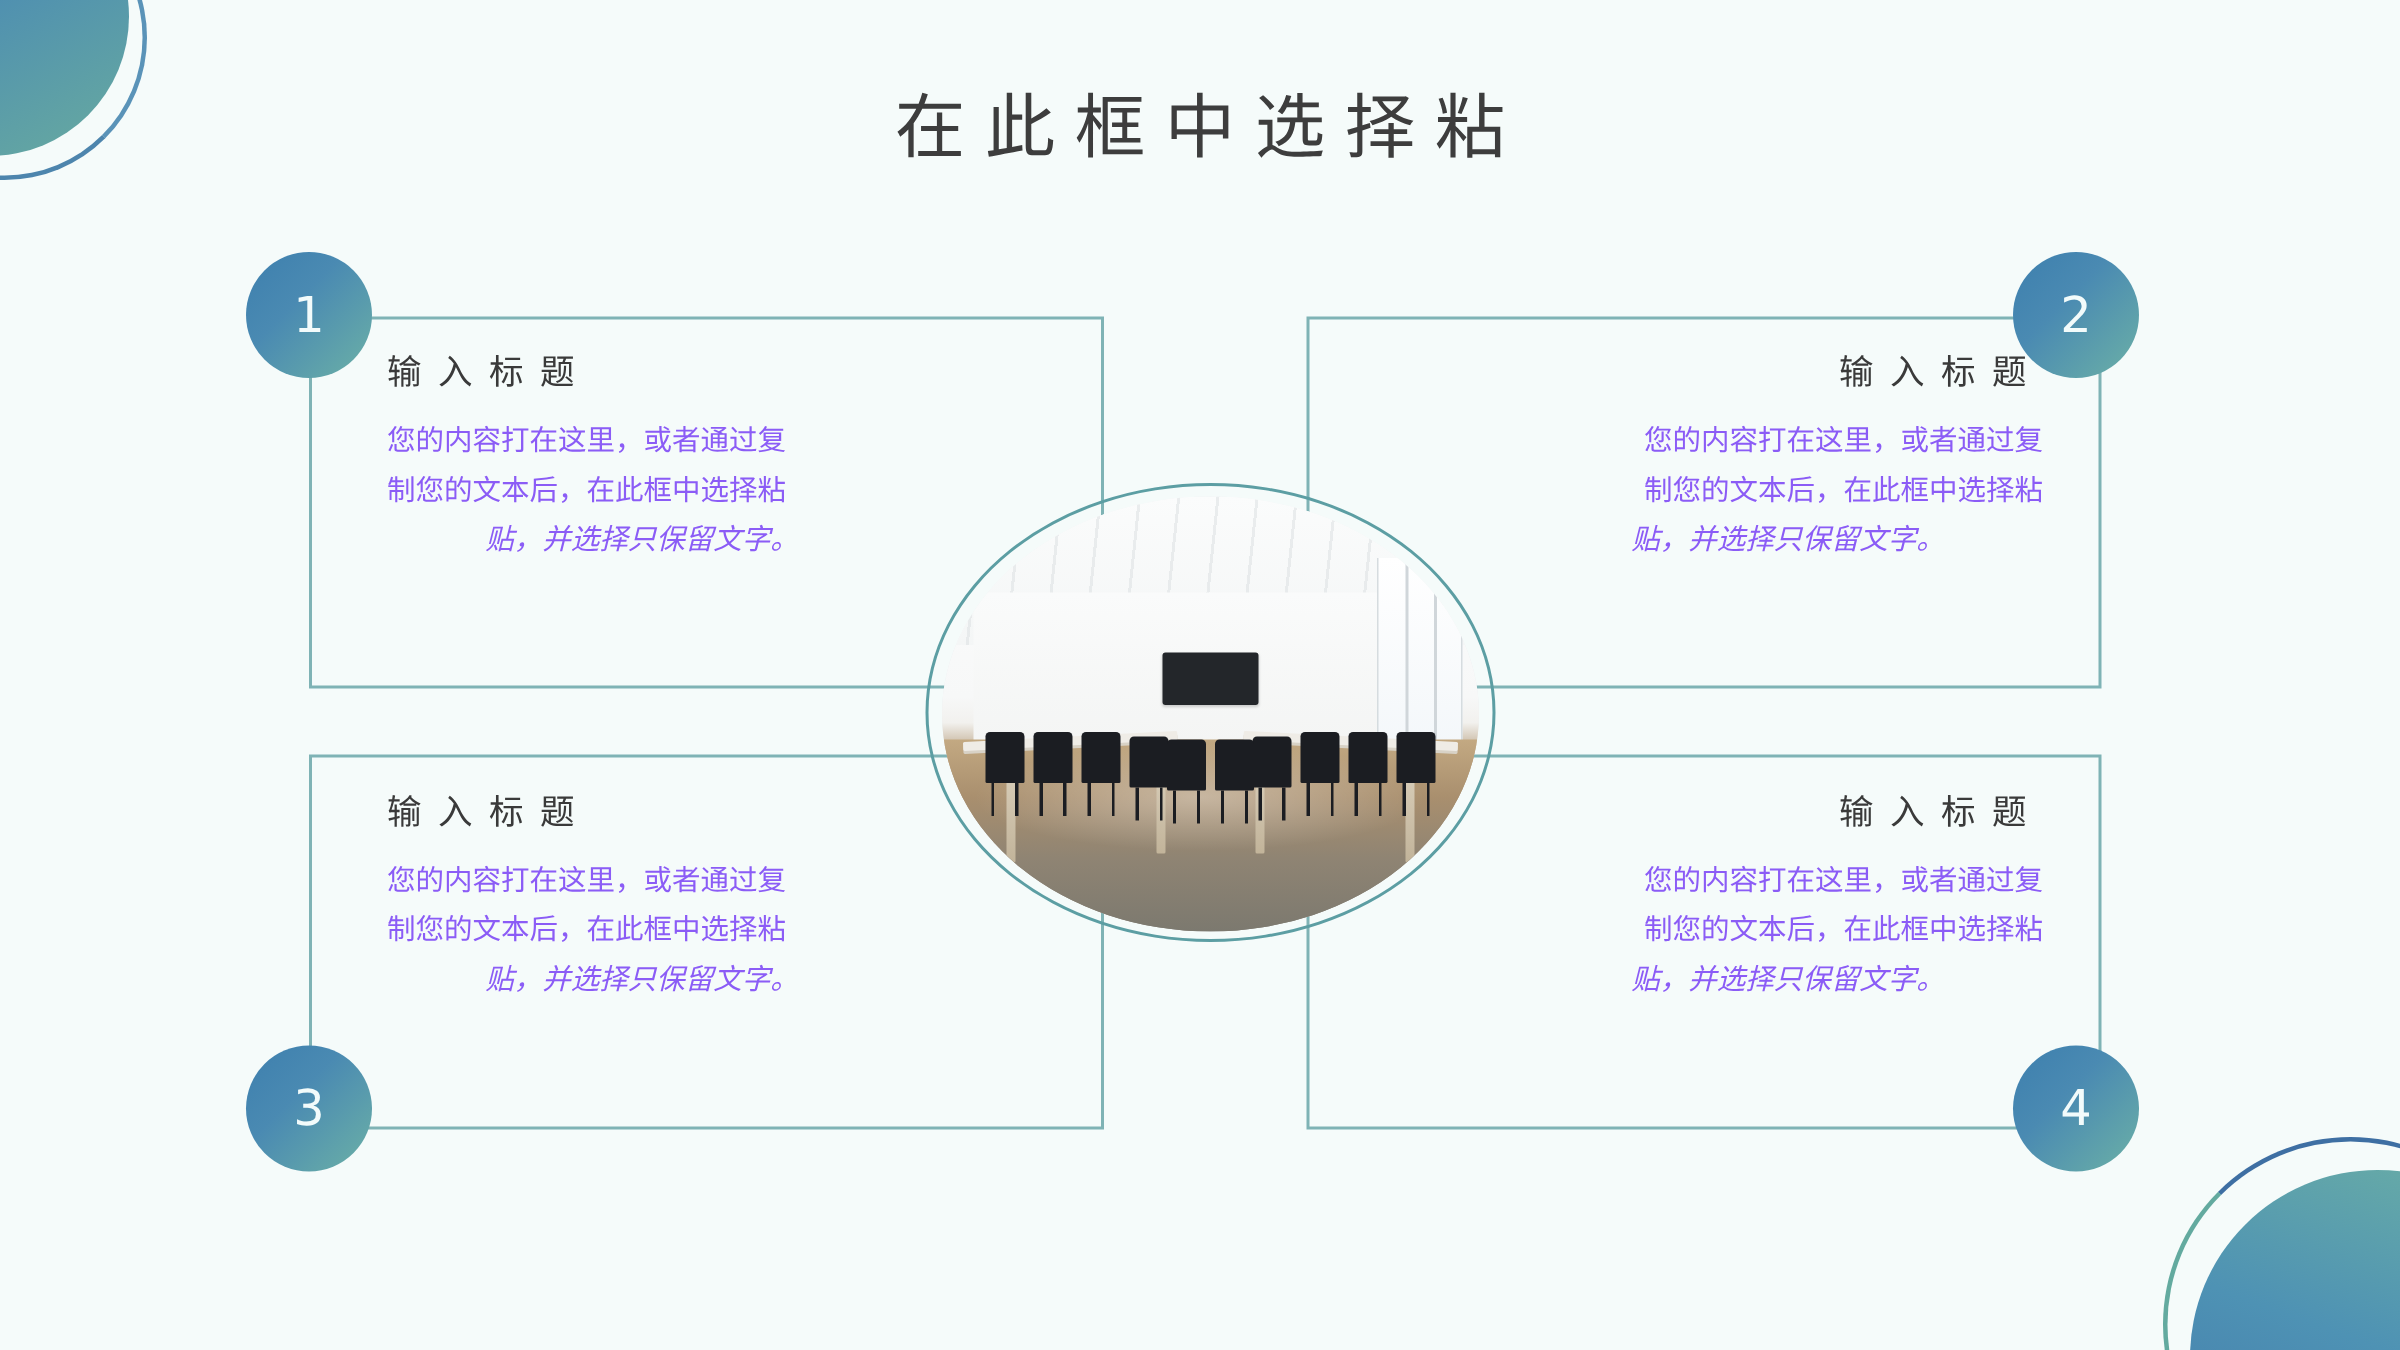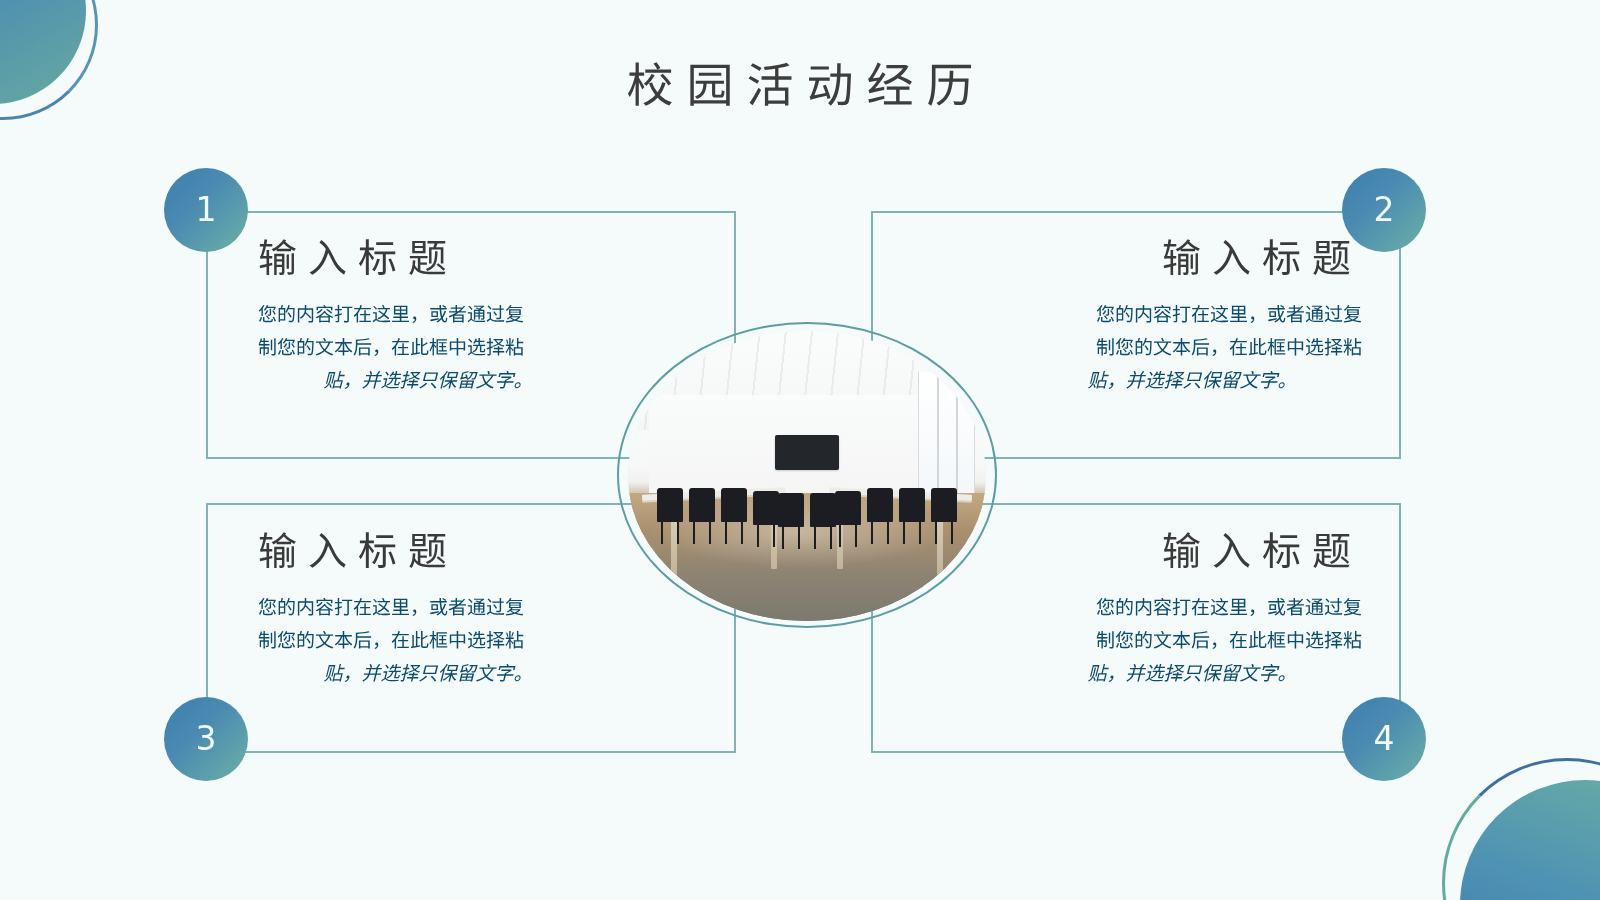--- a/index.html
+++ b/index.html
@@ -108,31 +108,31 @@
   .badge-2 { left: 1342px; top: 168px; }
   .badge-3 { left: 164px;  top: 697px; }
   .badge-4 { left: 1342px; top: 697px; }
 
   
   .block {
     position: absolute;
     width: 340px;
   }
   .block .bheading {
-    font-size: 39px;
+    font-size: 23px;
     letter-spacing: 11px;
     color: #3a3a3a;
     line-height: 1.25;
     white-space: nowrap;
     margin: 0 0 14px 0;
   }
   .block .bbody {
     font-size: 19px;
     line-height: 1.75;
-    color: #0c4a6e;
+    color: #8b5cf6;
     margin: 0;
   }
   .block.left  { left: 258px; }
   .block.right { right: 238px; }
   .block.left .bheading  { text-align: left;  text-indent: 0; }
   .block.left .bbody     { text-align: left; }
   .block.right .bheading { text-align: right; text-indent: 11px; }
   .block.right .bbody    { text-align: right; }
 
   .block.row-top    { top: 235px; }
@@ -254,21 +254,21 @@
 </head>
 <body>
 
 <div class="slide">
 
   <div class="deco deco-tl-ring"></div>
   <div class="deco deco-tl-fill"></div>
   <div class="deco deco-br-ring"></div>
   <div class="deco deco-br-fill"></div>
 
-  <h1 class="slide-title">校园活动经历</h1>
+  <h1 class="slide-title">在此框中选择粘</h1>
 
   <div class="frame frame-1"></div>
   <div class="frame frame-2"></div>
   <div class="frame frame-3"></div>
   <div class="frame frame-4"></div>
 
   <div class="photo-ring"></div>
   <div class="photo-wrap">
     <div class="room">
       <div class="ceiling"></div>

